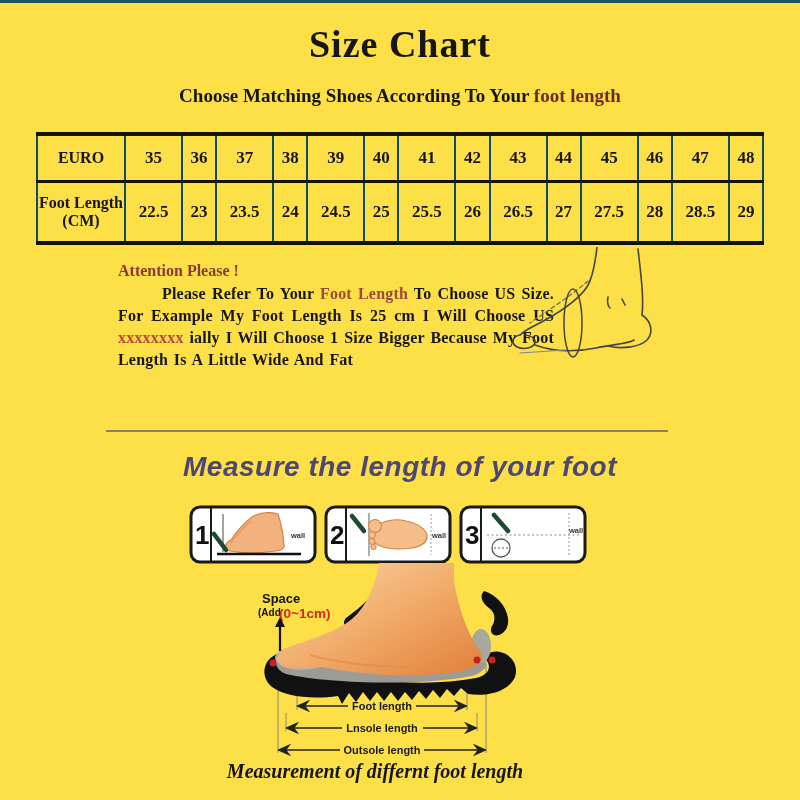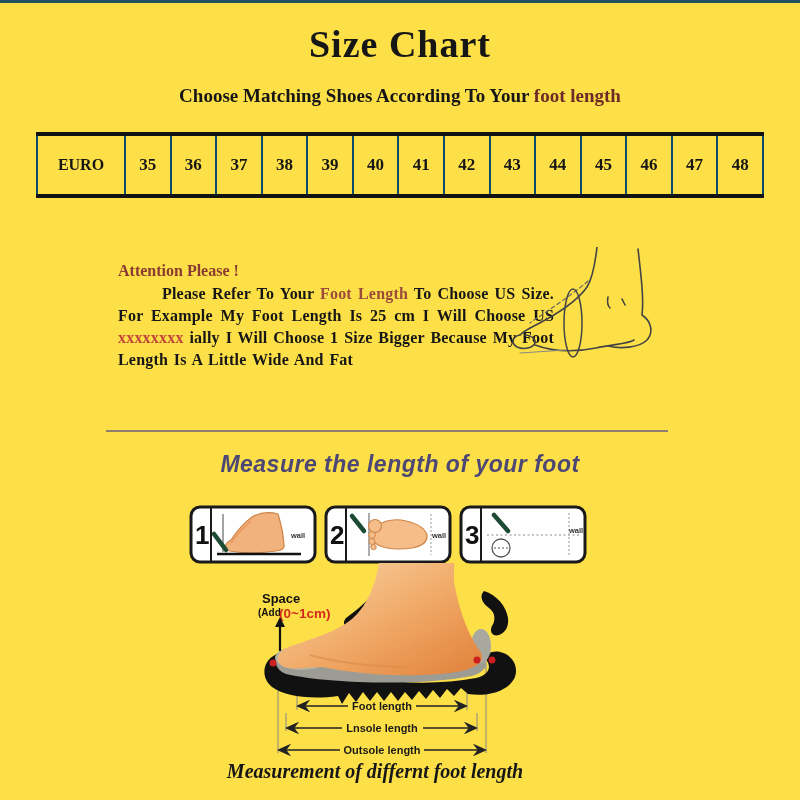--- a/index.html
+++ b/index.html
@@ -28,21 +28,21 @@
   .attention .brown{color:#9b4a3c;}
   .attention .red{color:#c0463c;}
 
   .foot-sketch{position:absolute;left:492px;top:247px;}
   .choose-note{position:absolute;left:515px;top:389px;width:160px;text-align:center;
                font-size:18px;line-height:19px;color:#2b2b2b;}
   .divider{position:absolute;left:106px;top:430px;width:562px;height:2px;background:#8f7d6e;}
 
   .measure-heading{position:absolute;left:0;top:451px;width:800px;text-align:center;
                    font-family:"Liberation Sans",sans-serif;font-weight:bold;font-style:italic;
-                   font-size:23px;color:#4d4776;letter-spacing:0.5px;}
+                   font-size:28px;color:#4d4776;letter-spacing:0.5px;}
 
   .panels{position:absolute;left:189px;top:505px;display:flex;gap:7px;}
   .panel{width:128px;height:59px;}
 
   .shoe-wrap{position:absolute;left:250px;top:563px;}
 
   .bottom-caption{position:absolute;left:0;top:760px;width:750px;text-align:center;
                   font-size:20px;font-weight:bold;font-style:italic;}
 
   svg text{font-family:"Liberation Sans",sans-serif;}
@@ -77,20 +77,37 @@
       <td>40</td>
       <td>41</td>
       <td>42</td>
       <td>43</td>
       <td>44</td>
       <td>45</td>
       <td>46</td>
       <td>47</td>
       <td>48</td>
     </tr>
+    <tr>
+      <td class="hdr">Foot Length (CM)</td>
+      <td>22.5</td>
+      <td>23</td>
+      <td>23.5</td>
+      <td>24</td>
+      <td>24.5</td>
+      <td>25</td>
+      <td>25.5</td>
+      <td>26</td>
+      <td>26.5</td>
+      <td>27</td>
+      <td>27.5</td>
+      <td>28</td>
+      <td>28.5</td>
+      <td>29</td>
+    </tr>
   </tbody>
     </table>
 
   <div class="attention">
     <div class="attn-head">Attention Please !</div>
     <p><span>Please Refer To Your </span><span class="brown">Foot Length</span><span> To Choose US Size. For Example My Foot Length Is 25 cm I Will Choose US </span><span class="red">xxxxxxxx</span><span> ially I Will Choose 1 Size Bigger Because My Foot Length Is A Little Wide And Fat</span></p>
   </div>
 
   <svg class="foot-sketch" width="212" height="142" viewBox="0 0 212 142">
     <g fill="none" stroke="#444" stroke-width="1.6" stroke-linecap="round">

